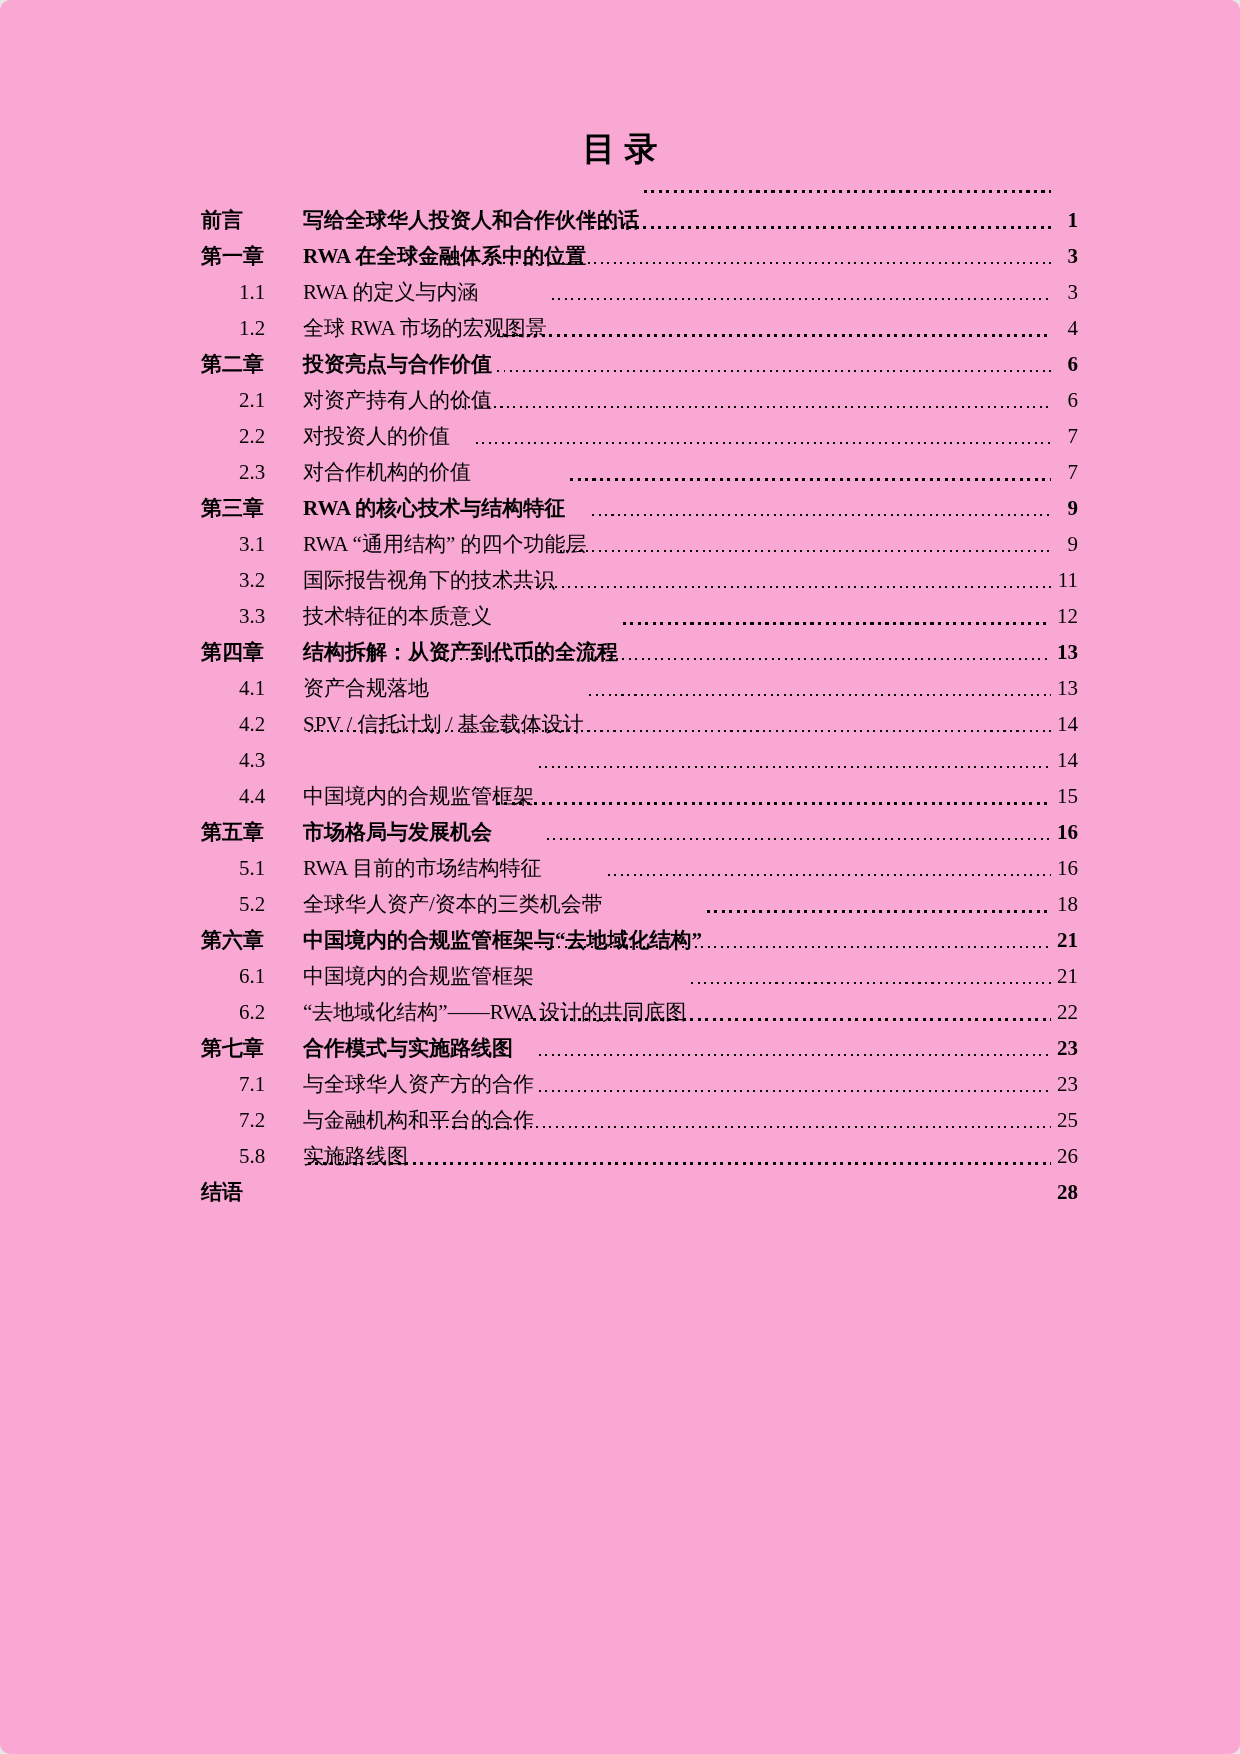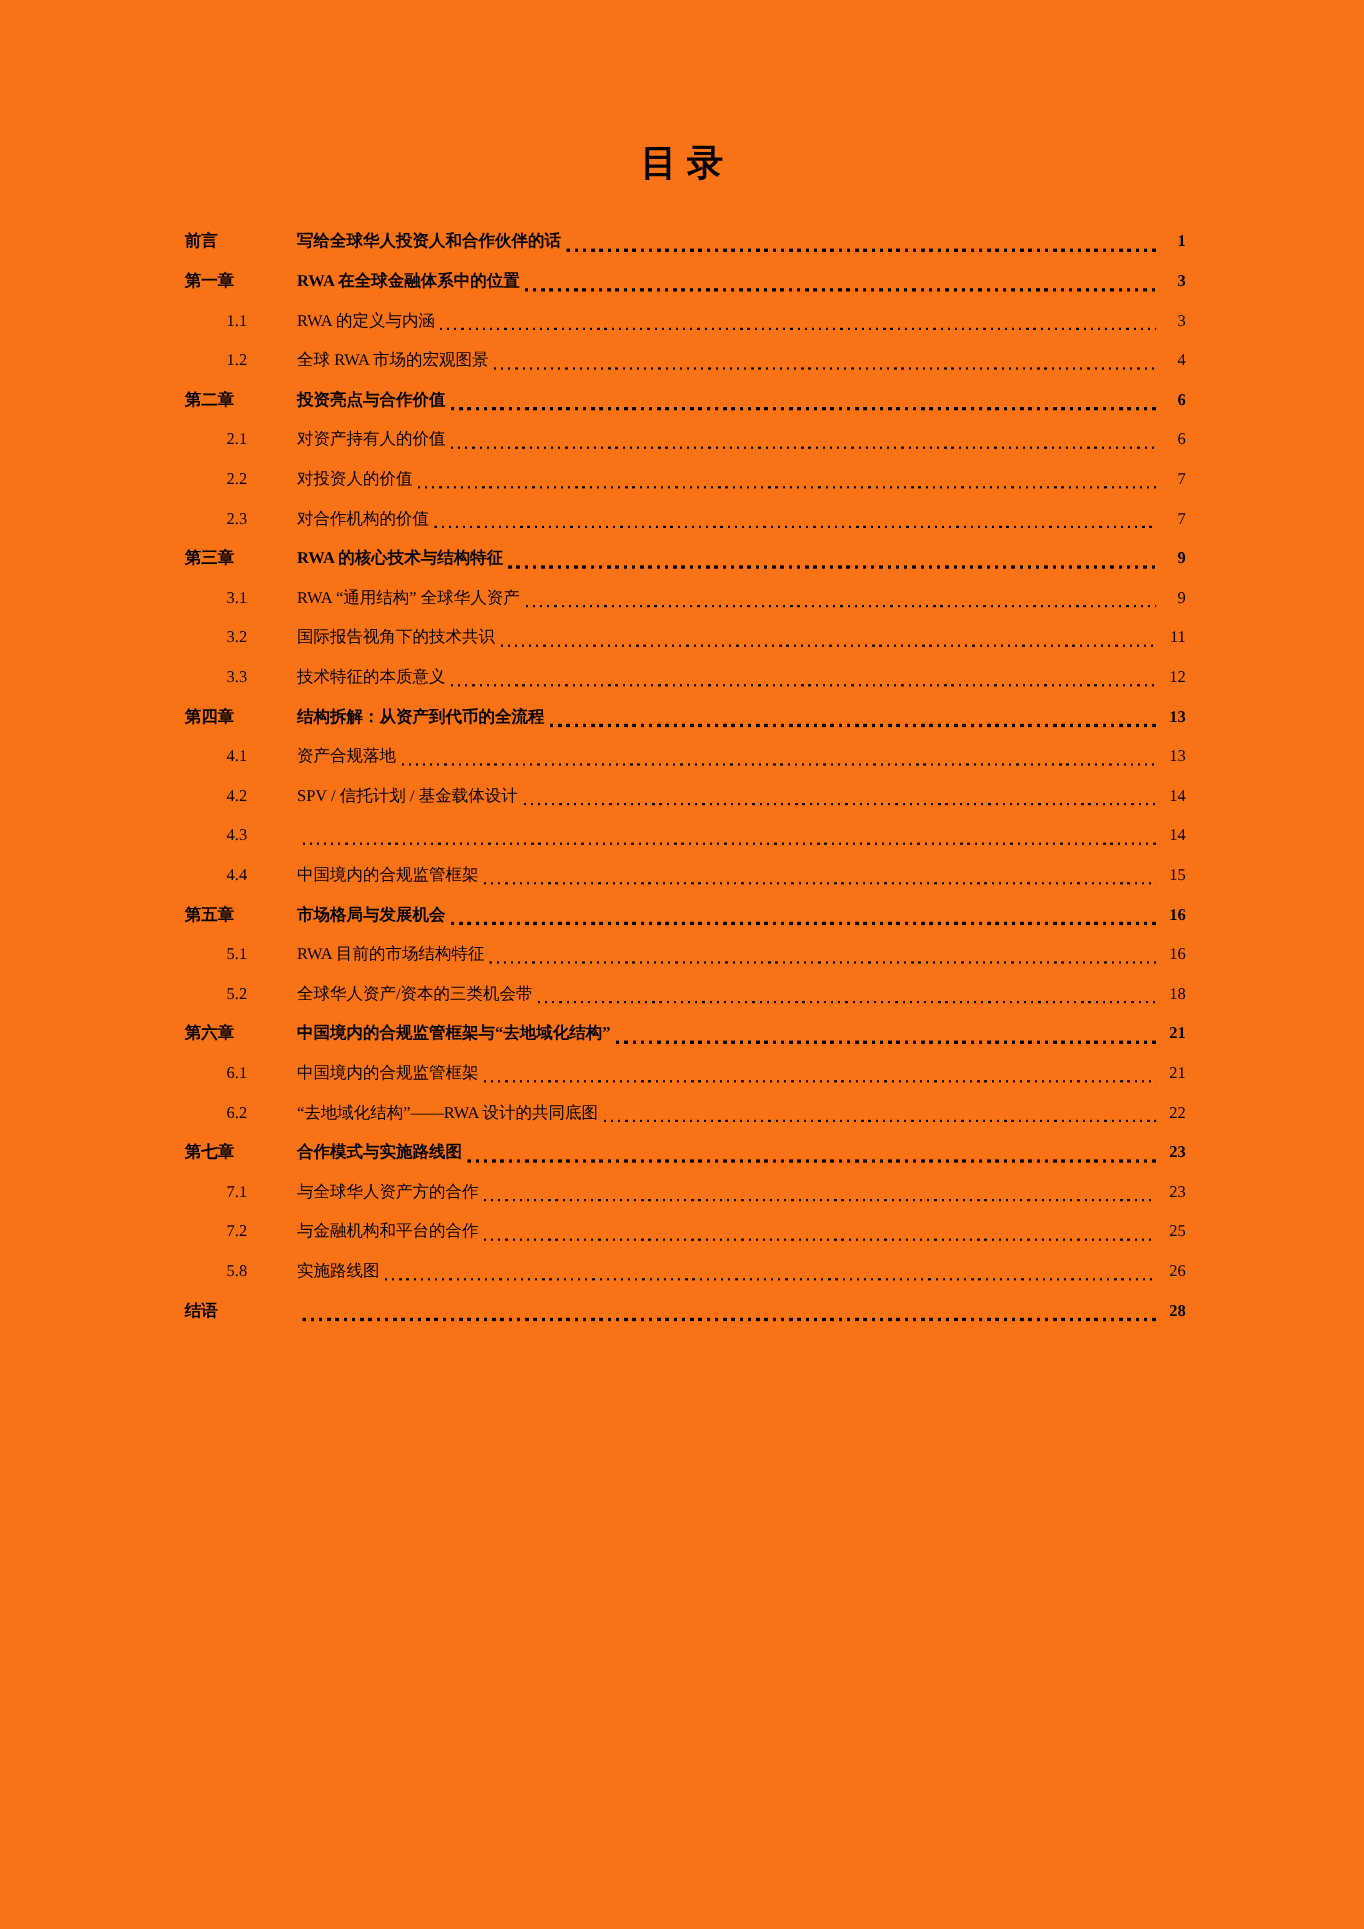--- a/index.html
+++ b/index.html
@@ -5,45 +5,47 @@
   html, body {
     margin: 0;
     padding: 0;
     background: #e8e8e8;
   }
   .page {
     position: relative;
     width: 1240px;
     height: 1754px;
     margin: 0 auto;
-    background: #f97316;
+    background: #f9a8d4;
     font-family: "Liberation Serif", "DejaVu Serif", serif;
     color: #000000;
     overflow: hidden;
+    border-radius: 10px;
   }
   .doc-title {
     margin: 0;
     padding-top: 130px;
     text-align: center;
     font-size: 33px;
     font-weight: bold;
     letter-spacing: 9px;
     text-indent: 9px; 
     line-height: 1.2;
   }
   .toc {
     margin: 32px 162px 0 168px; 
   }
   .toc-row {
     display: flex;
-    align-items: flex-end;
+    align-items: flex-start;
     height: 36px;
     line-height: 36px;
-    font-size: 15px;
+    font-size: 21px;
     white-space: nowrap;
+    margin-left: 33px;
   }
   .toc-row.bold {
     font-weight: bold;
   }
   .toc-label {
     flex: none;
     width: 102px;
     box-sizing: border-box;
   }
   .toc-row.indent .toc-label {
@@ -132,21 +134,21 @@
     <span class="toc-page">7</span>
   </div>
       <div class="toc-row bold">
     <span class="toc-label">第三章</span>
     <span class="toc-title">RWA 的核心技术与结构特征</span>
     <span class="toc-leader"></span>
     <span class="toc-page">9</span>
   </div>
       <div class="toc-row indent">
     <span class="toc-label">3.1</span>
-    <span class="toc-title">RWA “通用结构” 全球华人资产</span>
+    <span class="toc-title">RWA “通用结构” 的四个功能层</span>
     <span class="toc-leader"></span>
     <span class="toc-page">9</span>
   </div>
       <div class="toc-row indent">
     <span class="toc-label">3.2</span>
     <span class="toc-title">国际报告视角下的技术共识</span>
     <span class="toc-leader"></span>
     <span class="toc-page">11</span>
   </div>
       <div class="toc-row indent">

